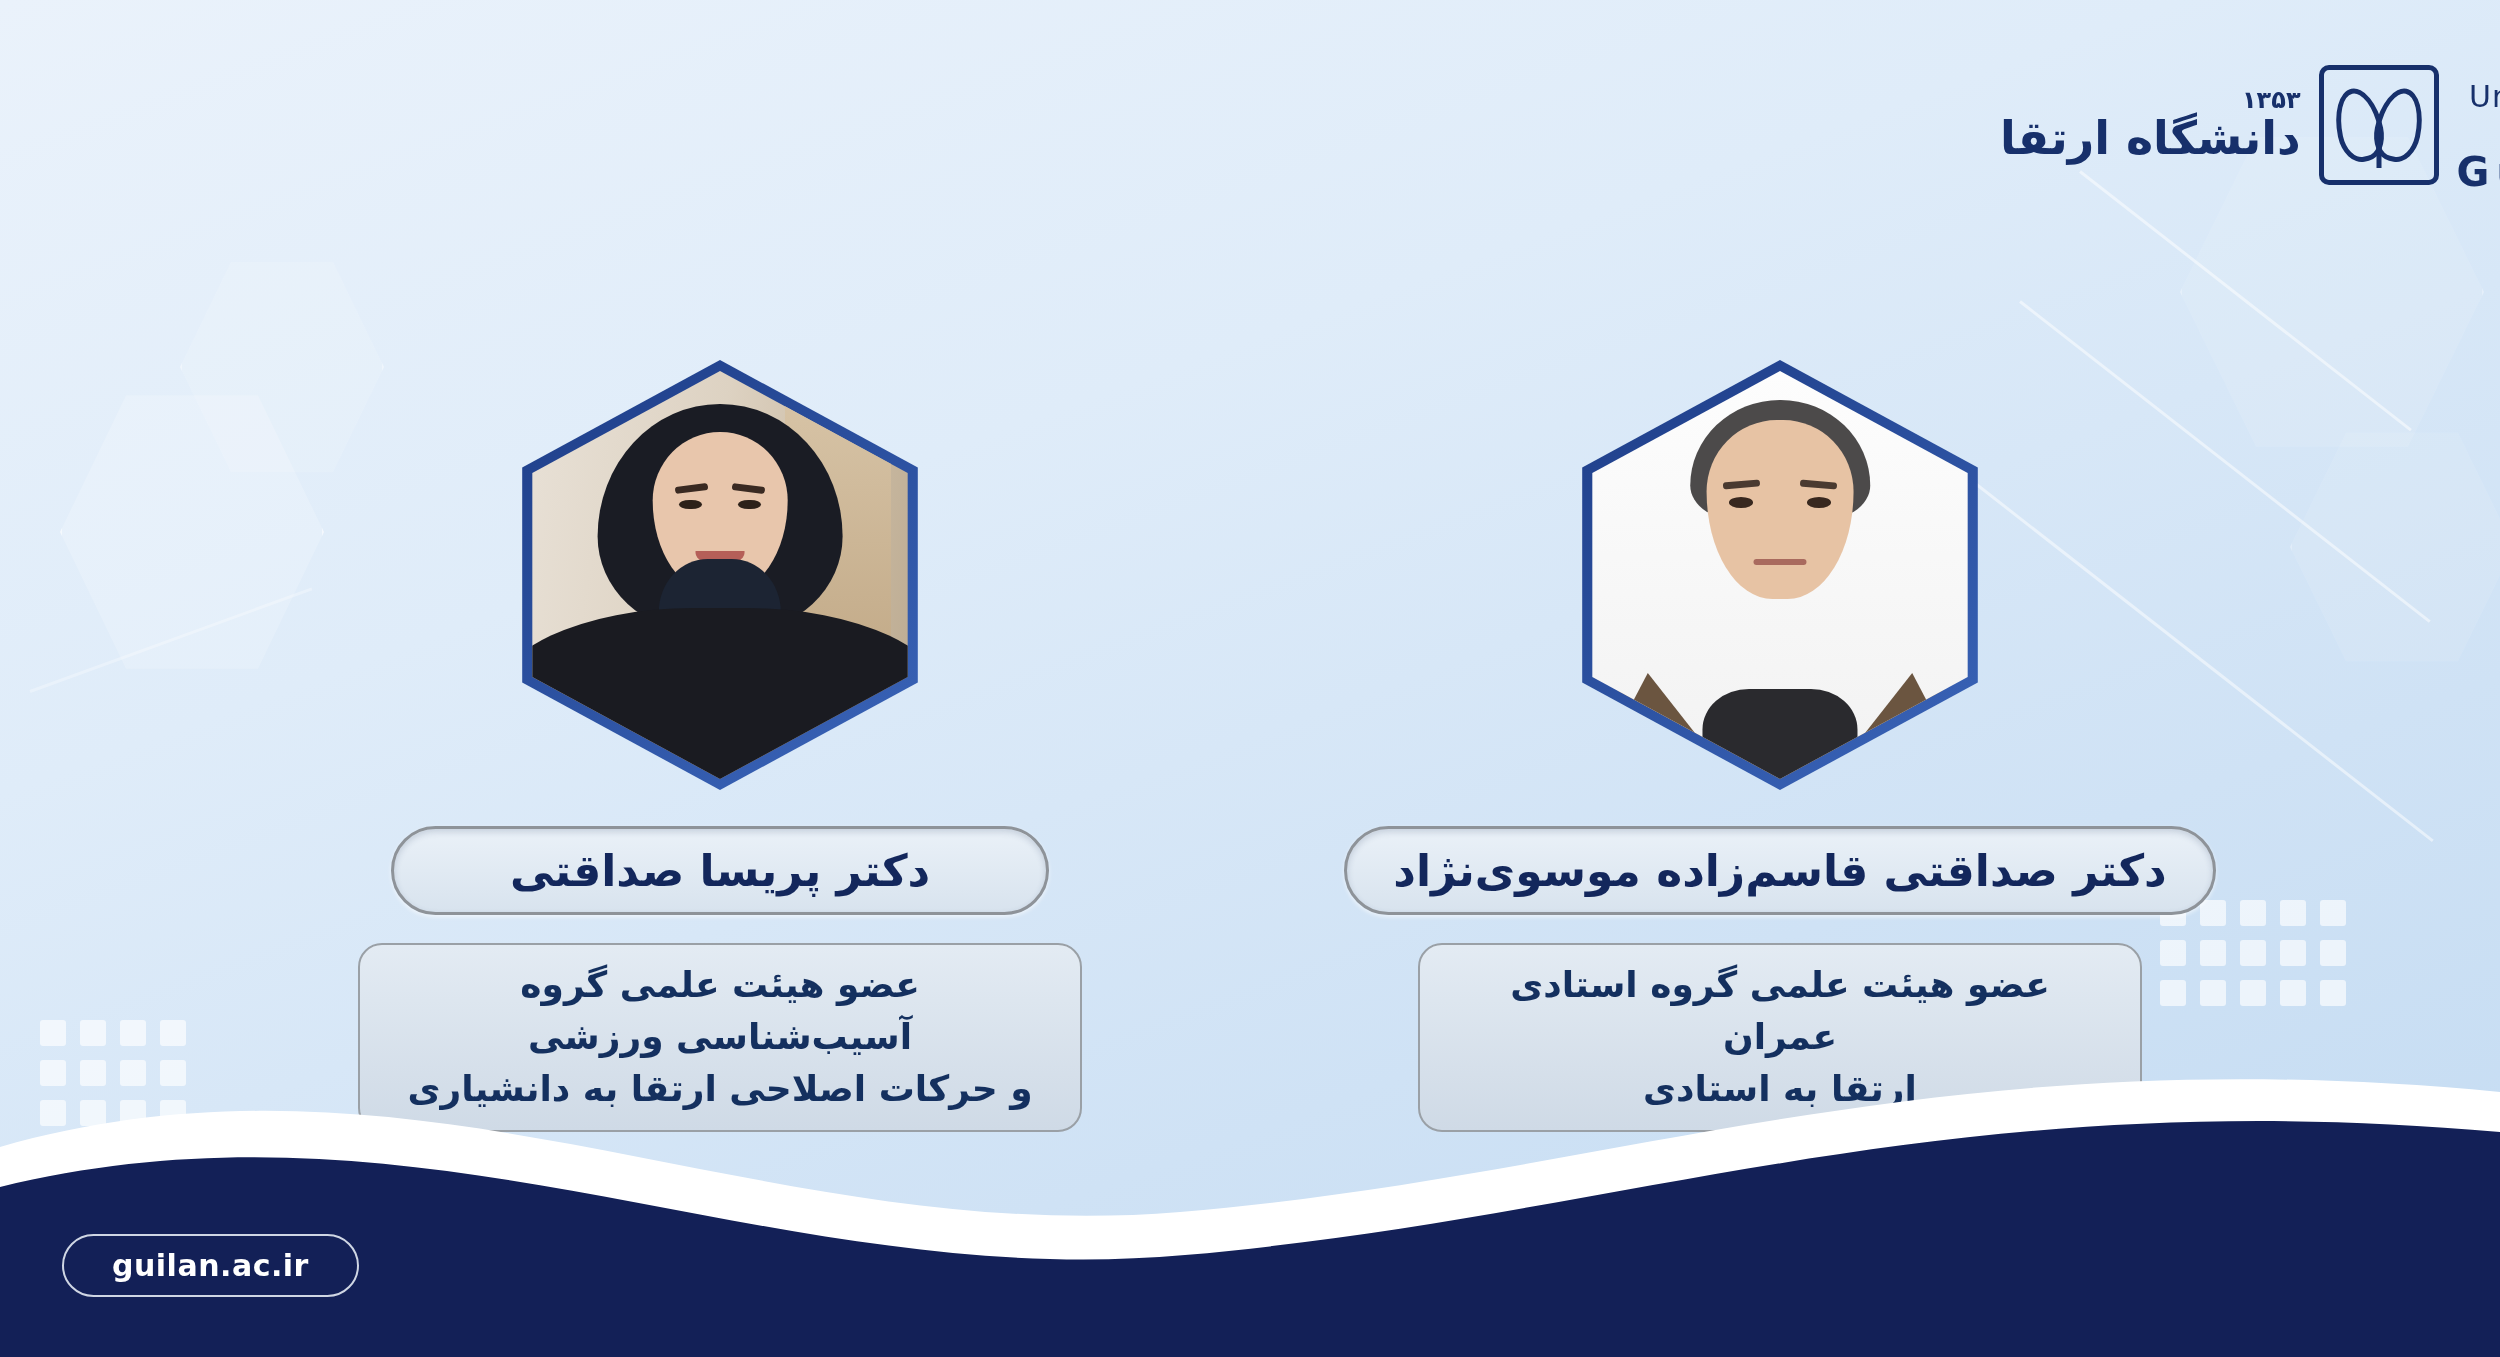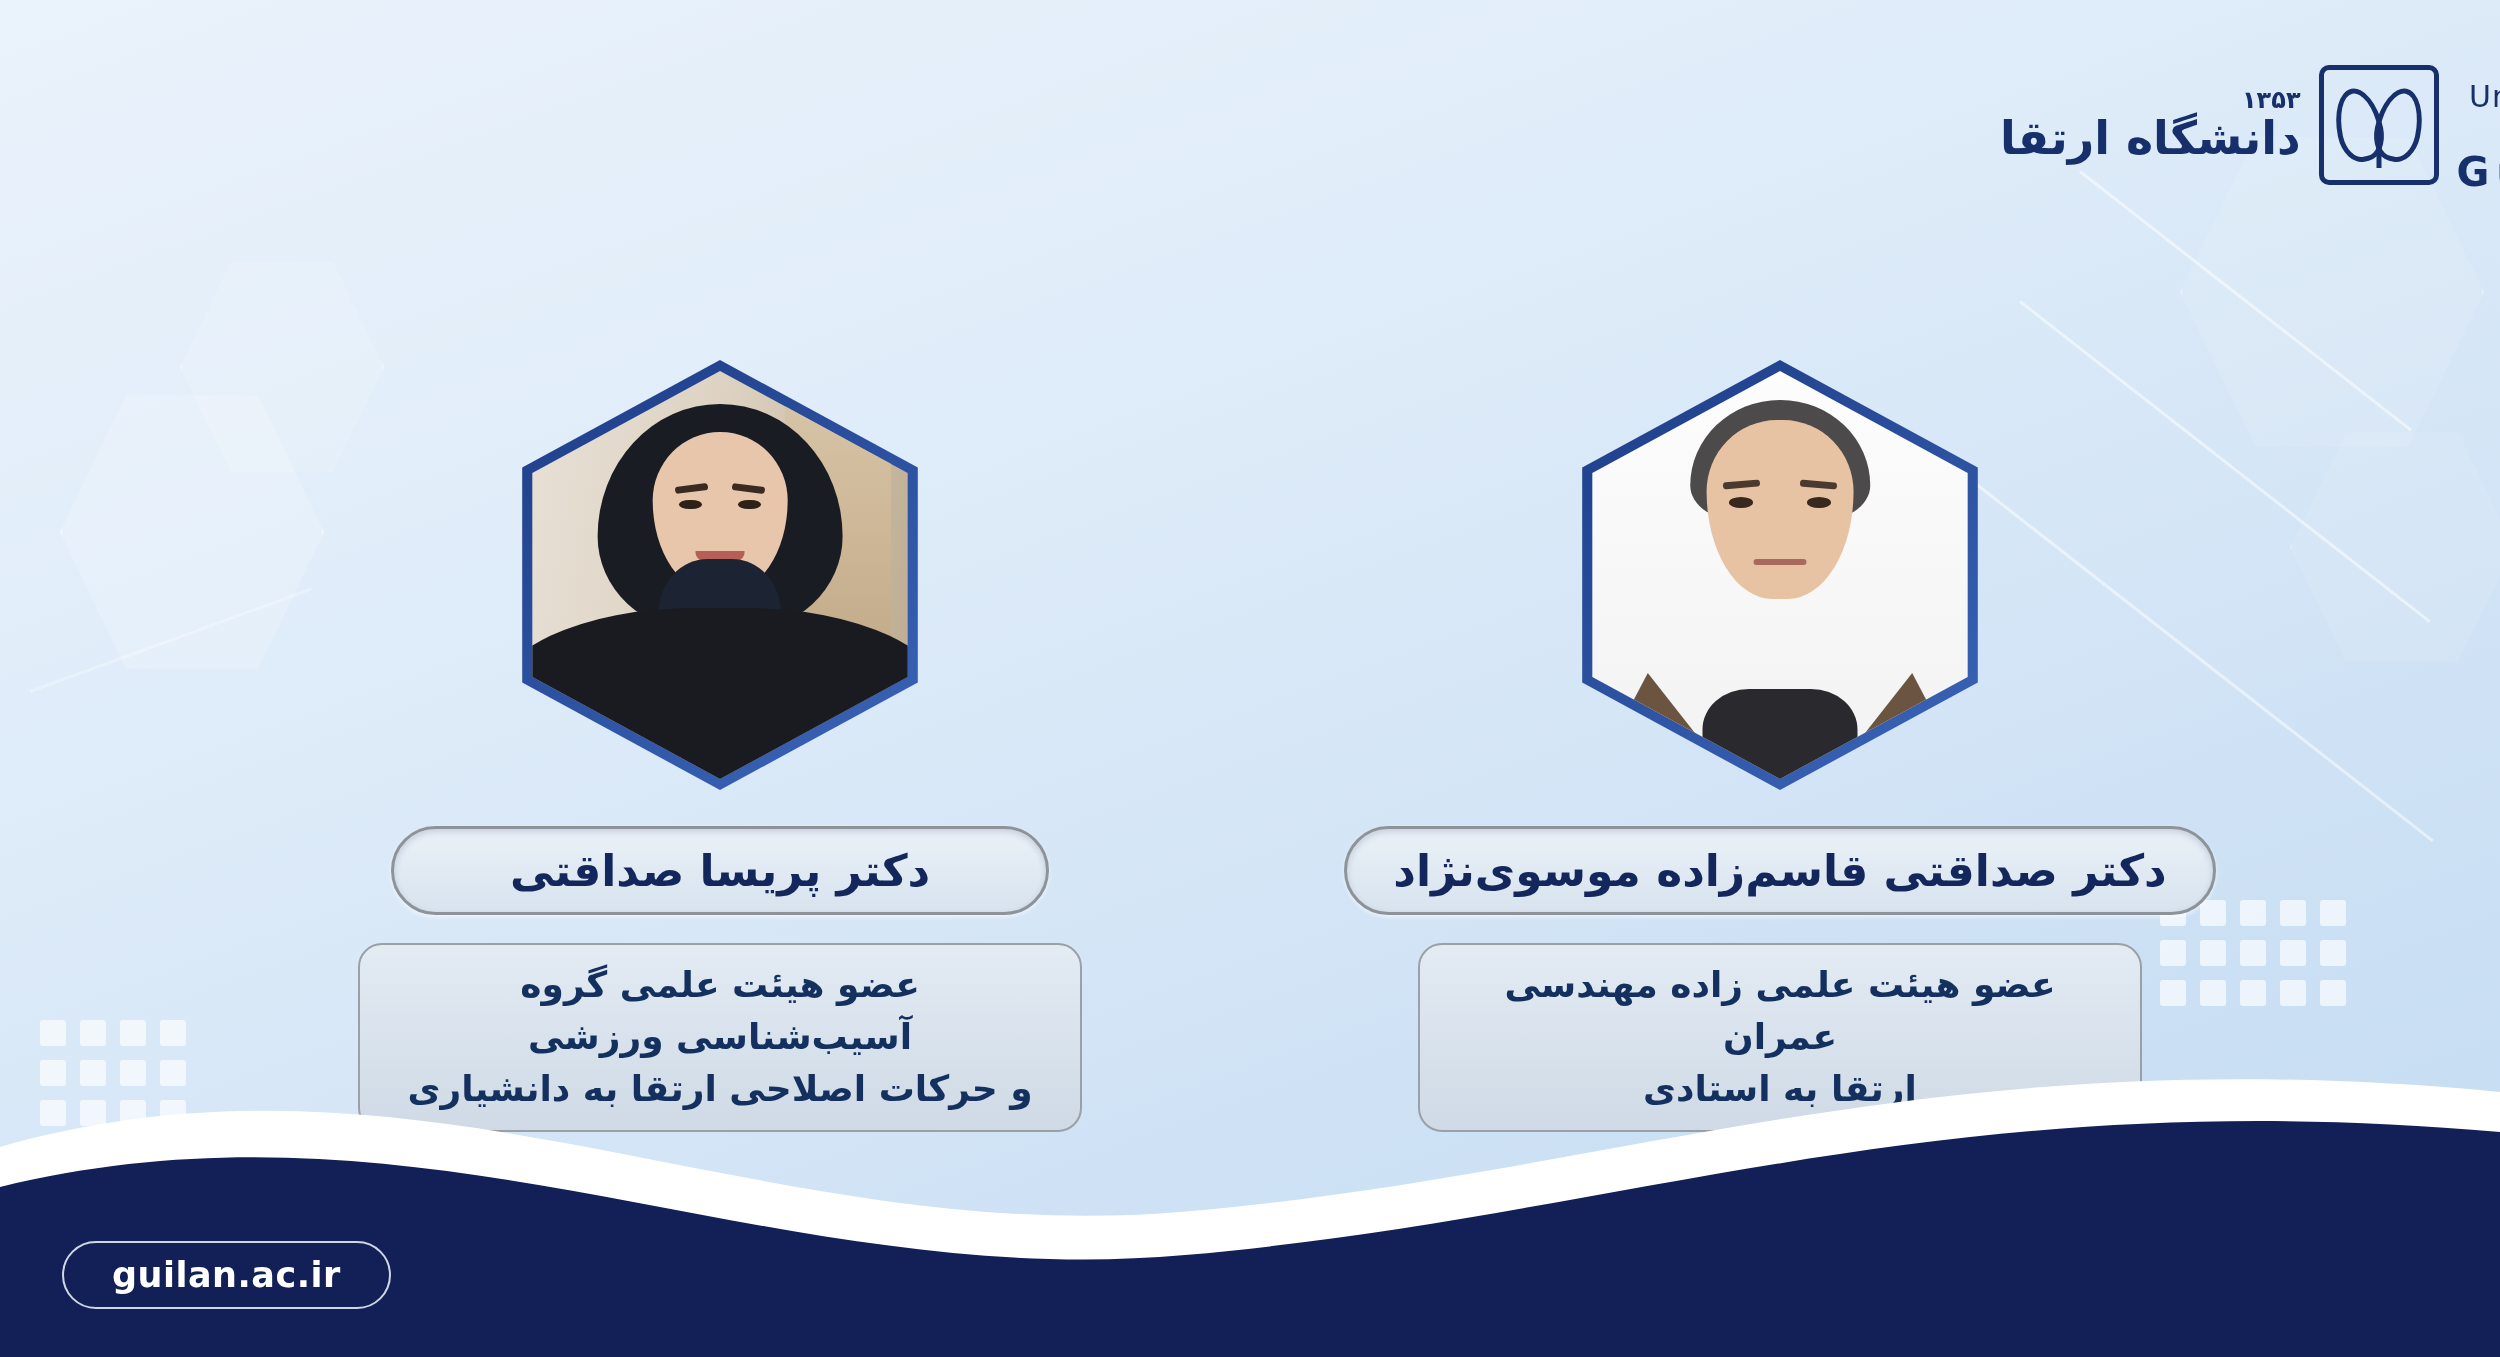--- a/index.html
+++ b/index.html
@@ -354,26 +354,26 @@
     position: absolute;
     left: 0; right: 0; bottom: 0;
     height: 300px;
     background: #132057;
     clip-path: path("M0,130 C 430,25 770,235 1185,198 C 1625,160 1940,25 2500,75 L2500,300 L0,300 Z");
   }
 
   .footer-url {
     position: absolute;
     left: 62px;
-    bottom: 48px;
+    bottom: 60px;
     padding: 12px 48px;
     border-radius: 40px;
     border: 2px solid #cfd6e4;
     color: #ffffff;
-    font-size: 35px;
+    font-size: 30px;
     font-weight: bold;
     letter-spacing: .5px;
     direction: ltr;
   }
   .footer-pr {
     position: absolute;
     right: 62px;
     bottom: 44px;
     padding: 14px 54px;
     border-radius: 40px;
@@ -465,21 +465,21 @@
               <div class="eye-r"></div>
             <div class="mouth"></div>
             <div class="jacket-l"></div>
               <div class="jacket-r"></div>
             <div class="shirt"></div>
           </div>
         </div>
       </div>
       <div class="name-pill">دکتر صداقتی قاسم‌زاده موسوی‌نژاد</div>
       <div class="role-pill">
-        <div>عضو هیئت علمی زاده مهندسی عمران</div>
+        <div>عضو هیئت علمی گروه استادی عمران</div>
         <div>ارتقا به استادی</div>
       </div>
     </div>
 
     <div class="person">
       <div class="photo-hex">
         <div class="photo-inner">
           <div class="portrait-w">
             <div class="door"></div>
             <div class="hijab"></div>

